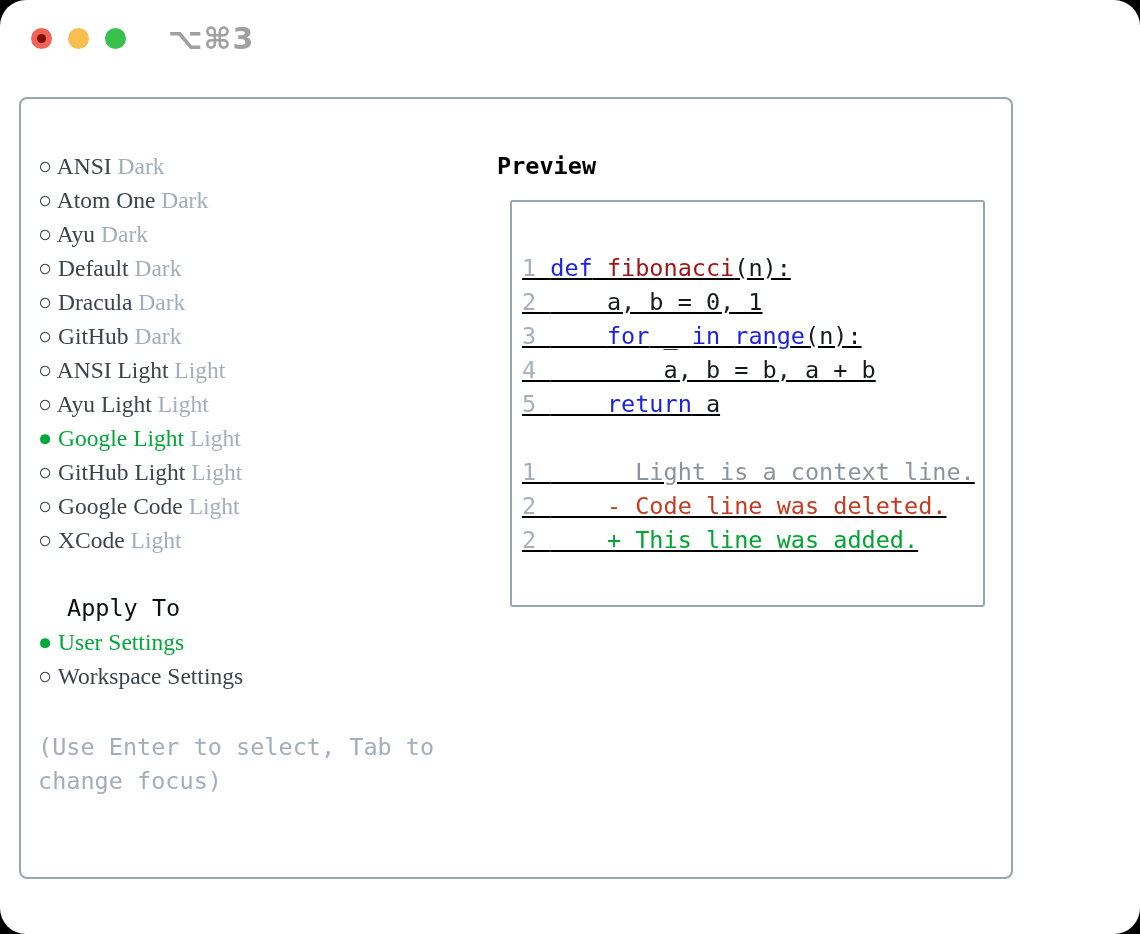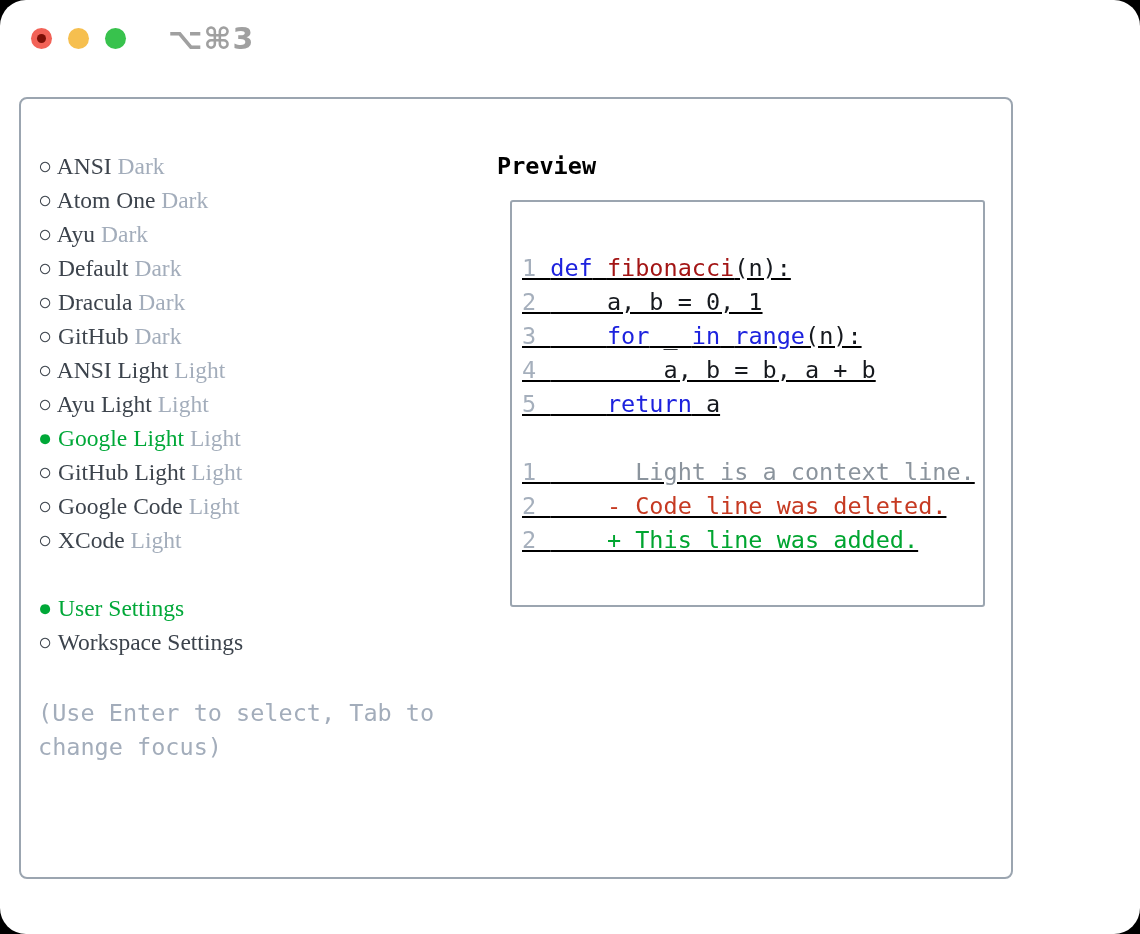--- a/index.html
+++ b/index.html
@@ -87,20 +87,21 @@
           <div class="row"><span class="marker">○ </span><span class="tname">ANSI Light</span><span class="tvariant"> Light</span></div>
           <div class="row"><span class="marker">○ </span><span class="tname">Ayu Light</span><span class="tvariant"> Light</span></div>
           <div class="row selected"><span class="marker sel">● </span><span class="tname">Google Light</span><span class="tvariant"> Light</span></div>
           <div class="row"><span class="marker">○ </span><span class="tname">GitHub Light</span><span class="tvariant"> Light</span></div>
           <div class="row"><span class="marker">○ </span><span class="tname">Google Code</span><span class="tvariant"> Light</span></div>
           <div class="row"><span class="marker">○ </span><span class="tname">XCode</span><span class="tvariant"> Light</span></div>
         </div>
 
       <div class="blank"></div>
 
+      <div class="apply-title">Apply To</div>
 
       <div id="apply-list">
           <div class="row selected"><span class="marker sel">● </span><span class="alabel">User Settings</span></div>
           <div class="row"><span class="marker">○ </span><span class="alabel">Workspace Settings</span></div>
         </div>
 
       <div class="blank"></div>
 
       <div class="hint">(Use Enter to select, Tab to change focus)</div>
     </div>

